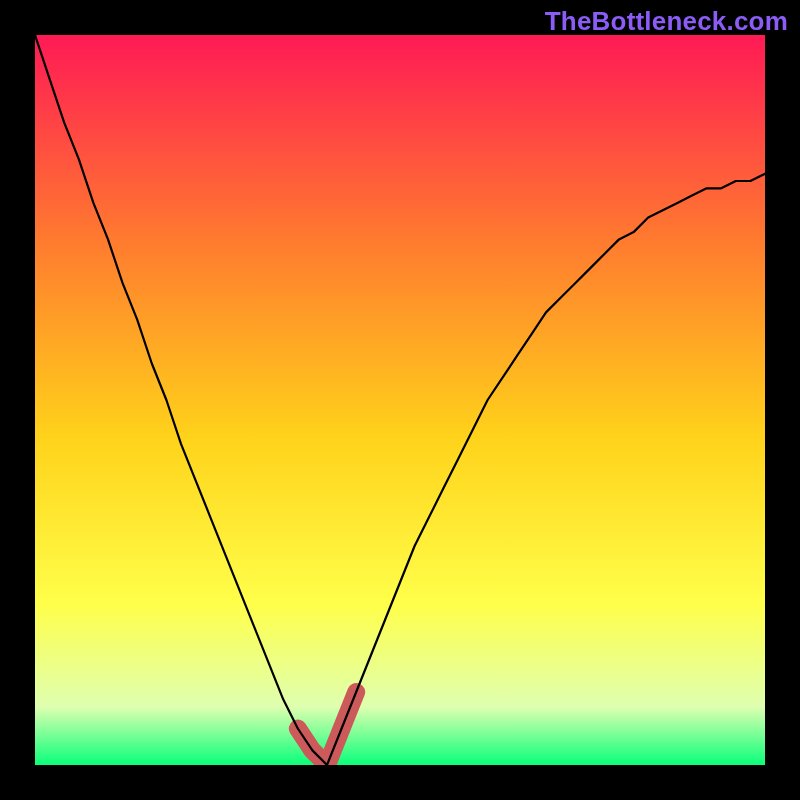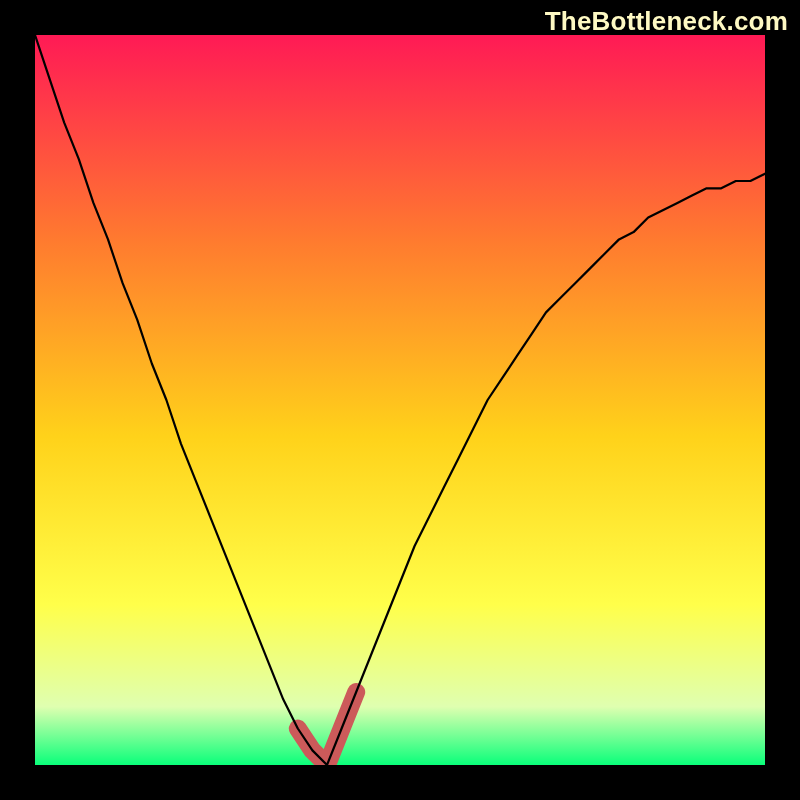--- a/index.html
+++ b/index.html
@@ -23,21 +23,21 @@
     height: 730px;
     overflow: hidden;
   }
   .watermark {
     position: absolute;
     top: 6px;
     right: 12px;
     font-family: Arial, Helvetica, sans-serif;
     font-size: 26px;
     font-weight: 600;
-    color: #fef9c3;
+    color: #8b5cf6;
     letter-spacing: 0.2px;
     user-select: none;
   }
   svg {
     display: block;
   }
 </style>
 </head>
 <body>
 

